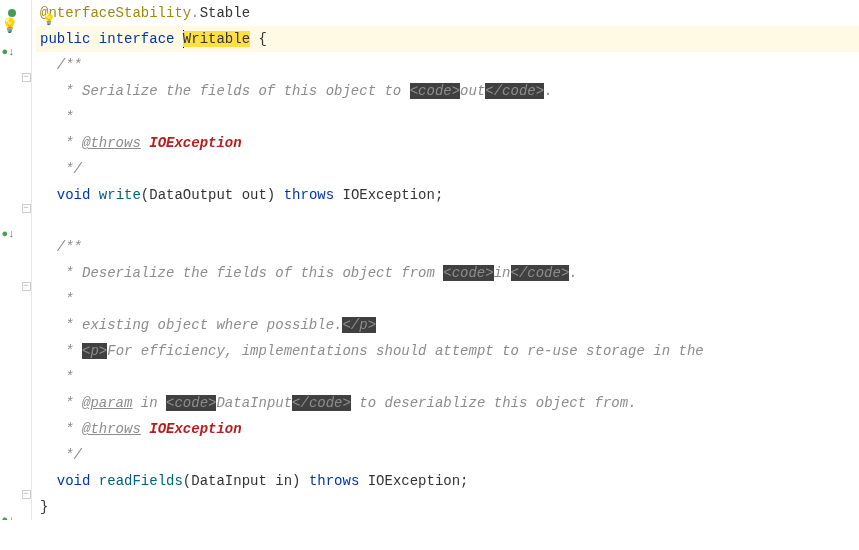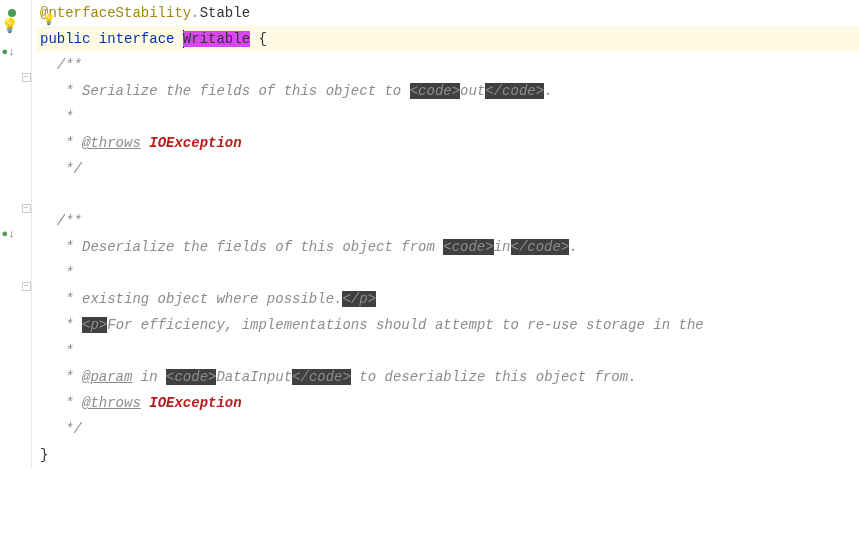--- a/index.html
+++ b/index.html
@@ -98,21 +98,21 @@
     }
     .cursor {
       display: inline-block;
       width: 1px;
       height: 18px;
       background: #000000;
       vertical-align: middle;
       margin-right: -1px;
     }
     .selected {
-      background: #d946ef;
+      background: #fde047;
     }
   </style>
 </head>
 <body>
 
 <div class="gutter">
   <div class="gutter-icon" style="top:5px">
       <span class="icon-green-dot"></span>
     </div>
   <div class="gutter-icon" style="top:18px;left:2px">💡</div>
@@ -143,24 +143,26 @@
 </div>
 
 <div class="code-area">
   <div class="line"><span class="annotation"><span>@</span><span style="position:relative"><span style="position:absolute;left:-6px;top:2px;font-size:11px">💡</span></span><span>nterfaceStability</span></span><span class="comment">.</span><span>Stable</span></div>
   <div class="line highlighted"><span class="kw">public</span> <span class="kw">interface</span> <span class="cursor"></span><span class="selected">Writable</span><span> {</span></div>
   <div class="line"><span class="comment">  /**</span></div>
   <div class="line"><span class="comment">   * Serialize the fields of this object to </span><span class="html-tag">&lt;code&gt;</span><span class="html-tag-content">out</span><span class="html-tag">&lt;/code&gt;</span><span class="comment">.</span></div>
   <div class="line"><span class="comment">   *</span></div>
   <div class="line"><span class="comment">   * </span><span class="javadoc-tag">@throws</span><span class="param-name"> IOException</span></div>
   <div class="line"><span class="comment">   */</span></div>
+  <div class="line"><span>  </span><span class="kw">void</span><span class="method"> write</span><span>(DataOutput out) </span><span class="kw">throws</span><span> IOException;</span></div>
   <div class="line"><span></span></div>
   <div class="line"><span class="comment">  /**</span></div>
   <div class="line"><span class="comment">   * Deserialize the fields of this object from </span><span class="html-tag">&lt;code&gt;</span><span class="html-tag-content">in</span><span class="html-tag">&lt;/code&gt;</span><span class="comment">.</span></div>
   <div class="line"><span class="comment">   *</span></div>
   <div class="line"><span class="comment">   * existing object where possible.</span><span class="html-tag">&lt;/p&gt;</span></div>
   <div class="line"><span class="comment">   * </span><span class="html-tag">&lt;p&gt;</span><span class="html-tag-content">For efficiency, implementations should attempt to re-use storage in the</span></div>
   <div class="line"><span class="comment">   *</span></div>
   <div class="line"><span class="comment">   * </span><span class="javadoc-tag">@param</span><span class="comment"> in </span><span class="html-tag">&lt;code&gt;</span><span class="html-tag-content">DataInput</span><span class="html-tag">&lt;/code&gt;</span><span class="comment"> to deseriablize this object from.</span></div>
   <div class="line"><span class="comment">   * </span><span class="javadoc-tag">@throws</span><span class="param-name"> IOException</span></div>
   <div class="line"><span class="comment">   */</span></div>
+  <div class="line"><span>  </span><span class="kw">void</span><span class="method"> readFields</span><span>(DataInput in) </span><span class="kw">throws</span><span> IOException;</span></div>
   <div class="line"><span>}</span></div>
 </div>
 
 </body></html>

